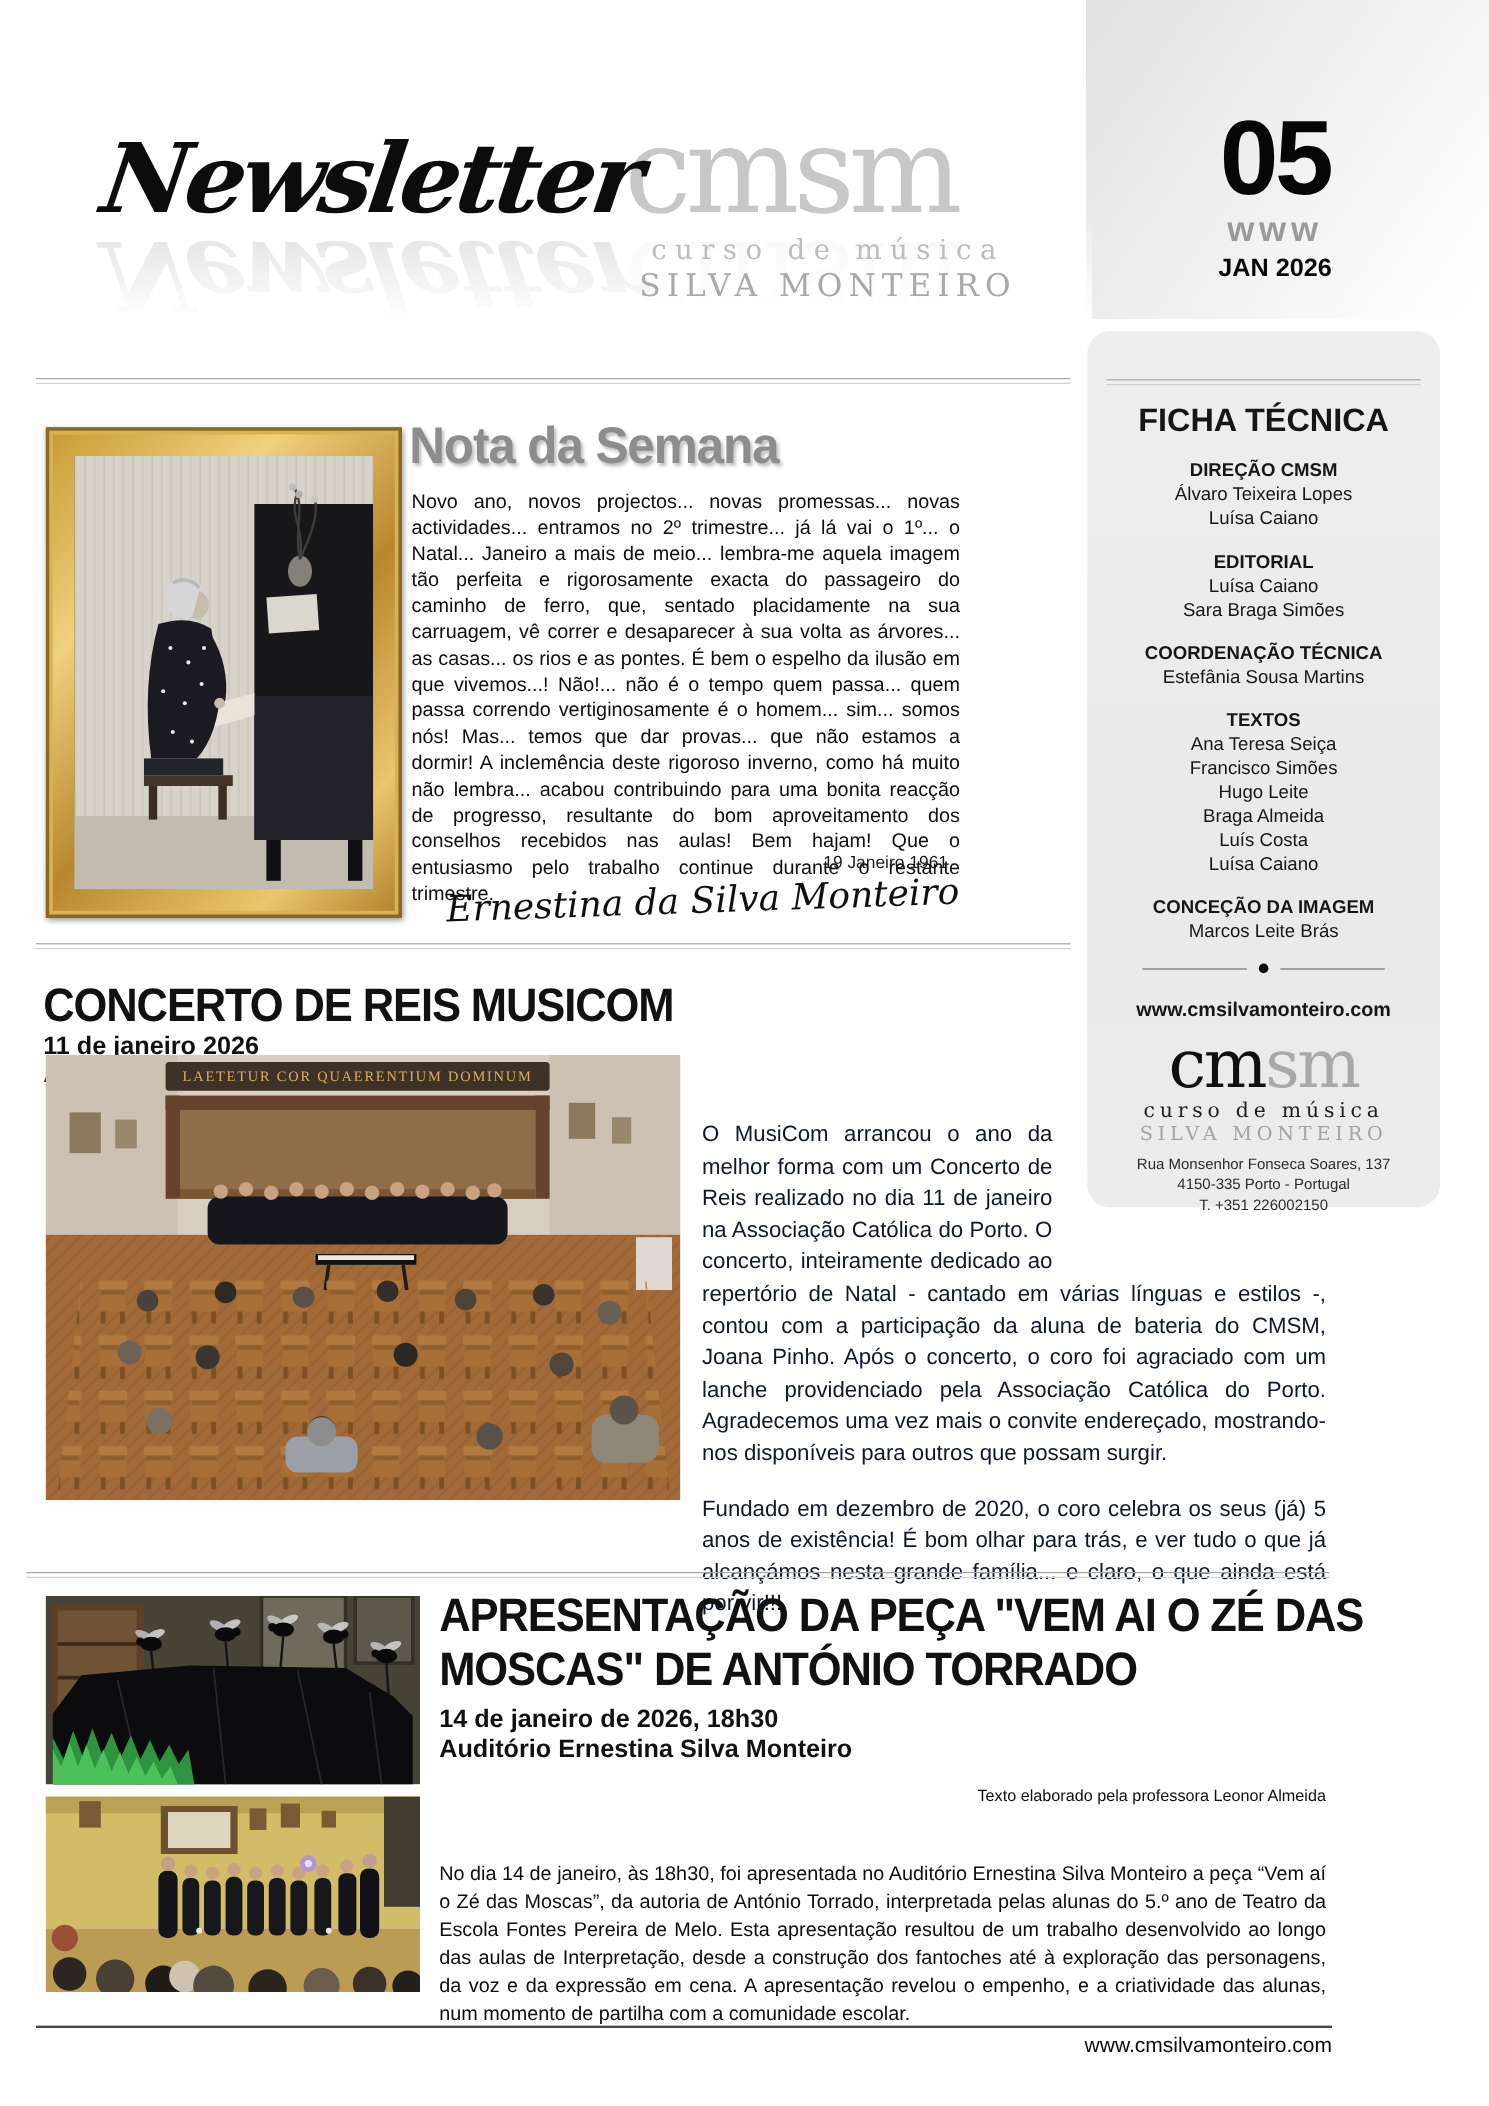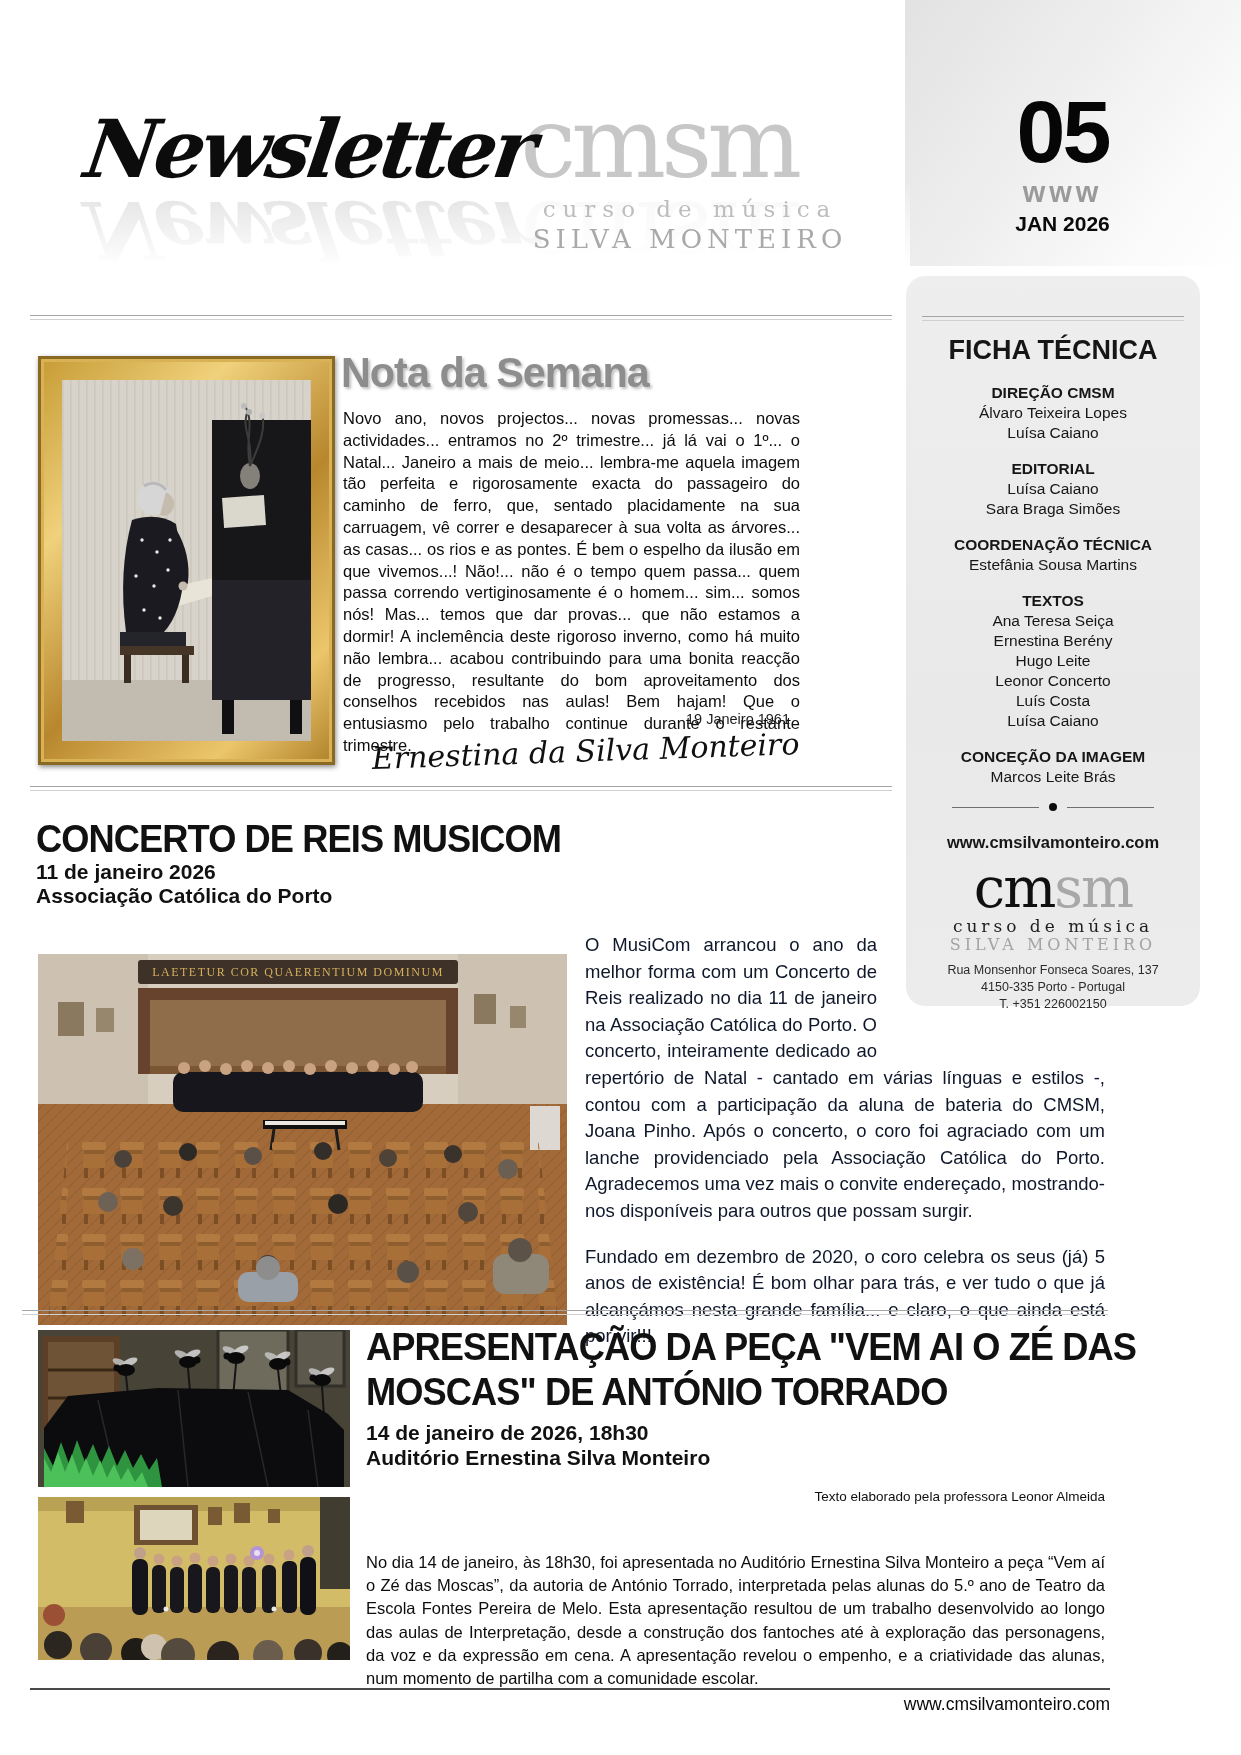--- a/index.html
+++ b/index.html
@@ -67,21 +67,21 @@
   .side-sub1{font-family:"DejaVu Serif",serif;font-size:17px;line-height:19px;letter-spacing:4px;color:#1d1d1d;margin-top:3px;}
   .side-sub2{font-family:"DejaVu Serif",serif;font-size:16px;line-height:17px;letter-spacing:4px;color:#a3a3a3;}
   .side-addr{margin-top:9px;font-size:12.5px;line-height:17px;color:#2b2b2b;}
 
   
   .c-title{position:absolute;left:36px;top:817px;font-size:39px;font-weight:bold;letter-spacing:-1px;
     transform:scaleX(.93);transform-origin:left top;white-space:nowrap;}
   .c-date{position:absolute;left:36px;top:860px;font-size:21px;font-weight:bold;}
   .c-venue{position:absolute;left:36px;top:884px;font-size:21px;font-weight:bold;}
   .c-credit{position:absolute;left:500px;top:897px;width:292px;text-align:right;font-size:13.5px;color:#0f0f0f;}
-  .c-photo{position:absolute;left:38px;top:954px;width:529px;height:313px;text-decoration:underline;}
+  .c-photo{position:absolute;left:38px;top:879px;width:529px;height:313px;text-decoration:underline;}
   .c-text{position:absolute;left:585px;top:932px;width:520px;font-size:18.5px;line-height:26.6px;
     text-align:justify;color:#0f172a;}
   .wrap-spacer{float:right;width:228px;height:108px;}
   .c-text .p2{margin-top:19px;}
 
   
   .p-photo1{position:absolute;left:38px;top:1330px;width:312px;height:157px;}
   .p-photo2{position:absolute;left:38px;top:1497px;width:312px;height:163px;}
   .p-title{position:absolute;left:366px;top:1324px;font-size:39px;line-height:45px;font-weight:bold;
     letter-spacing:-1px;transform:scaleX(.93);transform-origin:left top;white-space:nowrap;}
@@ -193,23 +193,23 @@
         <div class="f-name">Luísa Caiano</div>
         <div class="f-name">Sara Braga Simões</div>
       </div>
       <div class="sect">
         <div class="f-head">COORDENAÇÃO TÉCNICA</div>
         <div class="f-name">Estefânia Sousa Martins</div>
       </div>
       <div class="sect">
         <div class="f-head">TEXTOS</div>
         <div class="f-name">Ana Teresa Seiça</div>
-        <div class="f-name">Ernestina Berény</div>
+        <div class="f-name">Francisco Simões</div>
         <div class="f-name">Hugo Leite</div>
-        <div class="f-name">Leonor Concerto</div>
+        <div class="f-name">Braga Almeida</div>
         <div class="f-name">Luís Costa</div>
         <div class="f-name">Luísa Caiano</div>
       </div>
       <div class="sect">
         <div class="f-head">CONCEÇÃO DA IMAGEM</div>
         <div class="f-name">Marcos Leite Brás</div>
       </div>
     </div>
     <div class="dot-rule">
       <span class="ln"></span>

